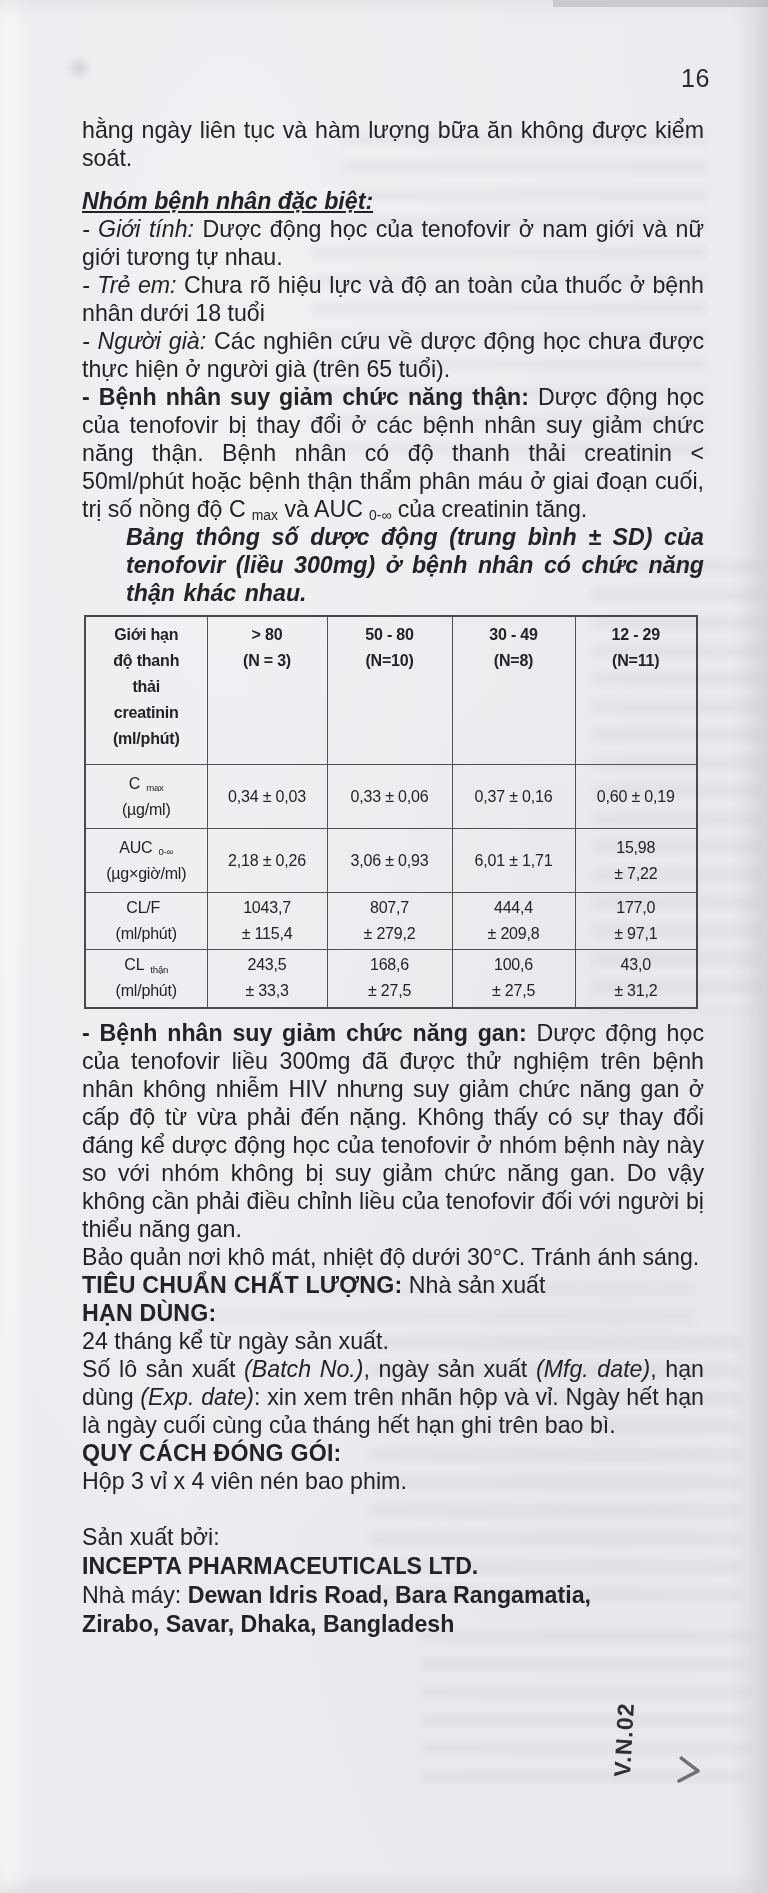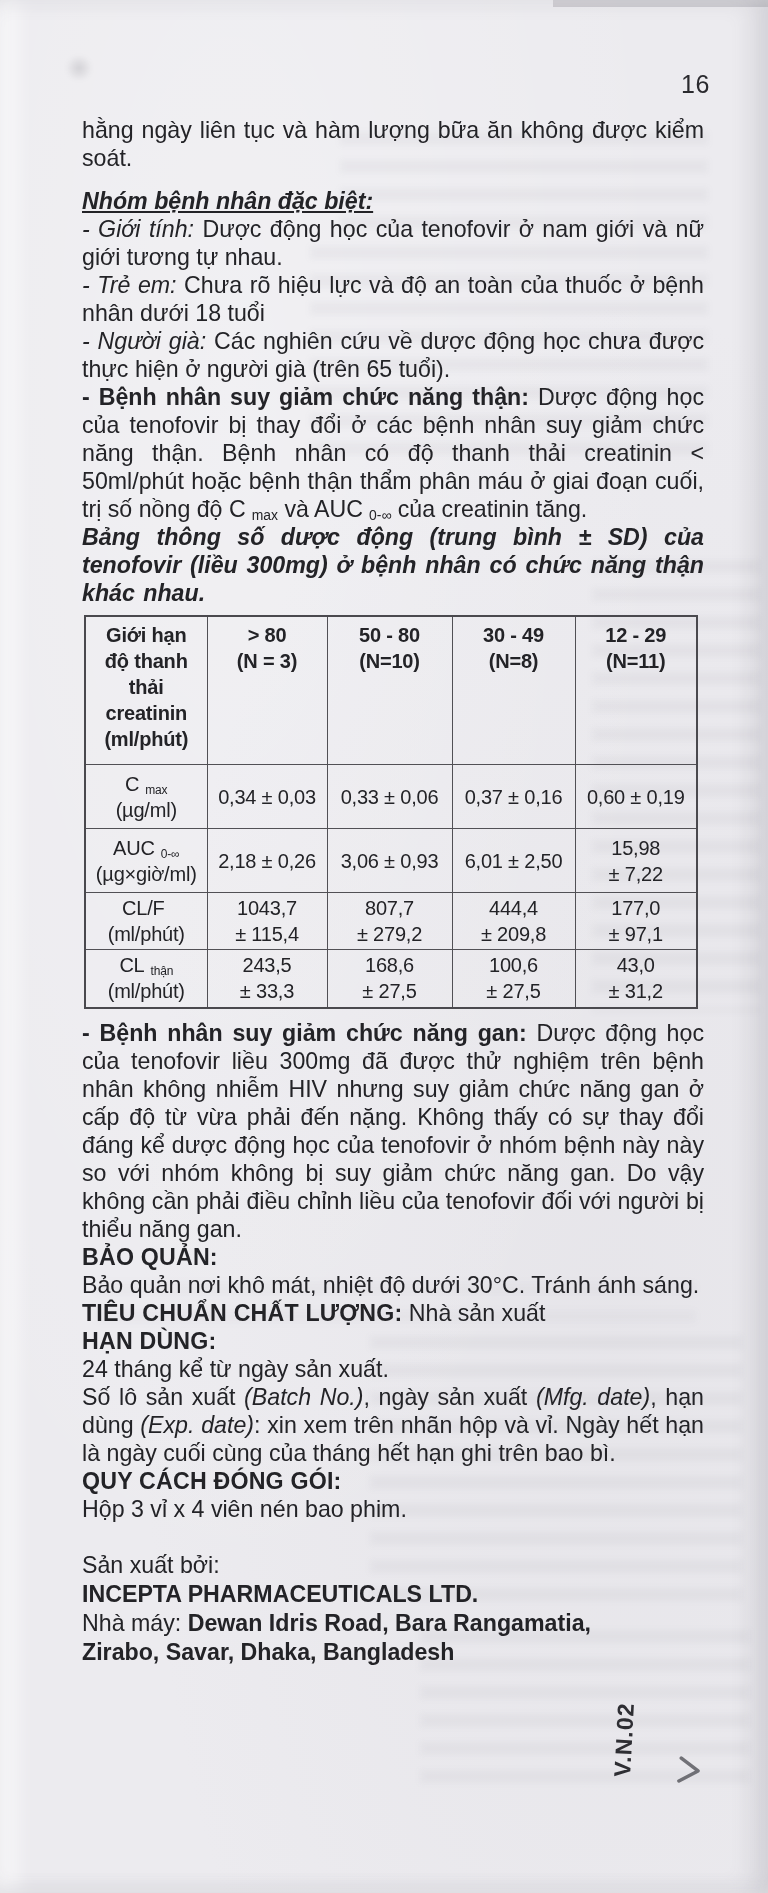--- a/index.html
+++ b/index.html
@@ -15,35 +15,35 @@
     font-family:"Liberation Sans", sans-serif;
     overflow:hidden;
   }
   .page::after{
     content:"";position:absolute;inset:0;pointer-events:none;
     box-shadow:
       inset -16px 0 22px rgba(95,92,105,.14),
       inset 20px 0 16px rgba(255,255,255,.45),
       inset 0 -8px 16px rgba(120,118,130,.06);
   }
-  .pageno{position:absolute;top:70px;left:681px;font-size:25px;letter-spacing:.5px;color:#2a2a2e;}
+  .pageno{position:absolute;top:64px;left:681px;font-size:25px;letter-spacing:.5px;color:#2a2a2e;}
   .content{
     position:absolute;left:82px;top:116px;width:622px;
     font-size:23.2px;line-height:28px;text-align:justify;
   }
   p{margin:0;}
   .bi{font-weight:bold;}
   .it{font-style:italic;}
   .b{font-weight:bold;}
   .u-head{font-weight:bold;font-style:italic;text-decoration:underline;margin-top:15px;}
   sub{font-size:.6em;line-height:0;vertical-align:-0.25em;margin-left:6px;}
-  .caption{font-weight:bold;font-style:italic;word-spacing:2px;}
+  .caption{font-weight:bold;font-style:italic;word-spacing:2px;margin-left:44px;}
   table.pk{
     border-collapse:collapse;margin:8px 0 10px 2px;table-layout:fixed;width:614px;
-    text-align:center;font-size:20px;line-height:26px;letter-spacing:-0.2px;
+    text-align:center;font-size:16px;line-height:26px;letter-spacing:-0.2px;
   }
   table.pk th,table.pk td{
     border:1.6px solid #515055;padding:2px 1px;white-space:pre-line;
   }
   table.pk{border:2.5px solid #4a494e;}
   table.pk thead th{font-weight:bold;vertical-align:top;height:140px;padding-top:5px;}
   table.pk tbody td{vertical-align:middle;font-weight:normal;}
   .r1{height:64px;} .r2{height:64px;padding-left:12px;} .r3{height:53px;} .r4{height:58px;}
   .rlabel{line-height:26px;}
   .sec-head{font-weight:bold;letter-spacing:.2px;}
@@ -130,21 +130,21 @@
           <td class="rlabel"><span>C</span><sub>max</sub><div>(µg/ml)</div></td>
           <td>0,34 ± 0,03</td>
           <td>0,33 ± 0,06</td>
           <td>0,37 ± 0,16</td>
           <td>0,60 ± 0,19</td>
         </tr>
         <tr class="r2">
           <td class="rlabel"><span>AUC</span><sub>0-∞</sub><div>(µg×giờ/ml)</div></td>
           <td>2,18 ± 0,26</td>
           <td>3,06 ± 0,93</td>
-          <td>6,01 ± 2,50</td>
+          <td>6,01 ± 1,71</td>
           <td>15,98
 ± 7,22</td>
         </tr>
         <tr class="r3">
           <td class="rlabel"><span>CL/F</span><sub></sub><div>(ml/phút)</div></td>
           <td>1043,7
 ± 115,4</td>
           <td>807,7
 ± 279,2</td>
           <td>444,4
@@ -161,21 +161,20 @@
           <td>100,6
 ± 27,5</td>
           <td>43,0
 ± 31,2</td>
         </tr>
       </tbody>
     </table>
 
     <p><span class="bi">- Bệnh nhân suy giảm chức năng gan:</span><span> Dược động học của tenofovir liều 300mg đã được thử nghiệm trên bệnh nhân không nhiễm HIV nhưng suy giảm chức năng gan ở cấp độ từ vừa phải đến nặng. Không thấy có sự thay đổi đáng kể dược động học của tenofovir ở nhóm bệnh này này so với nhóm không bị suy giảm chức năng gan. Do vậy không cần phải điều chỉnh liều của tenofovir đối với người bị thiểu năng gan.</span></p>
 
-    <p class="sec-head">BẢO QUẢN:</p>
     <p>Bảo quản nơi khô mát, nhiệt độ dưới 30°C. Tránh ánh sáng.</p>
 
     <p><span class="sec-head">TIÊU CHUẨN CHẤT LƯỢNG:</span><span> Nhà sản xuất</span></p>
 
     <p class="sec-head">HẠN DÙNG:</p>
     <p>24 tháng kể từ ngày sản xuất.</p>
 
     <p><span>Số lô sản xuất </span><span class="it">(Batch No.)</span><span>, ngày sản xuất </span><span class="it">(Mfg. date)</span><span>, hạn dùng </span><span class="it">(Exp. date)</span><span>: xin xem trên nhãn hộp và vỉ. Ngày hết hạn là ngày cuối cùng của tháng hết hạn ghi trên bao bì.</span></p>
 
     <p class="sec-head">QUY CÁCH ĐÓNG GÓI:</p>

